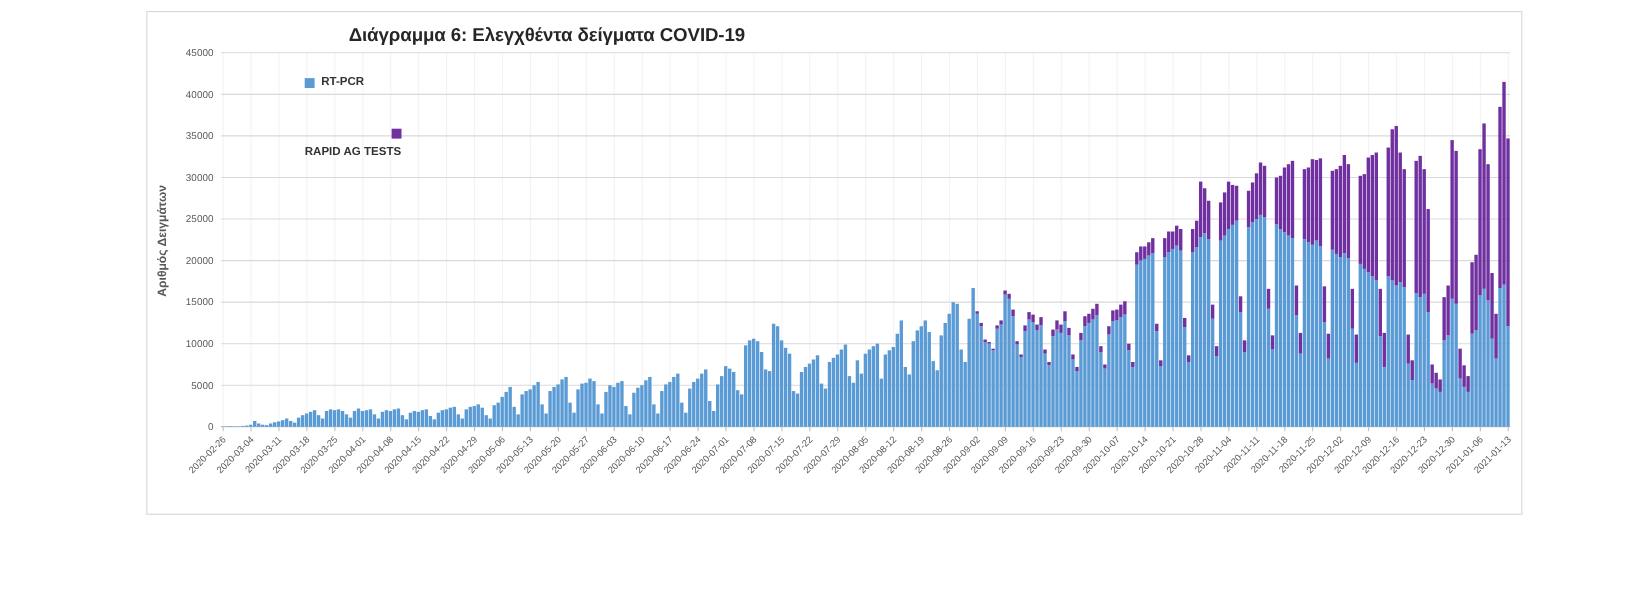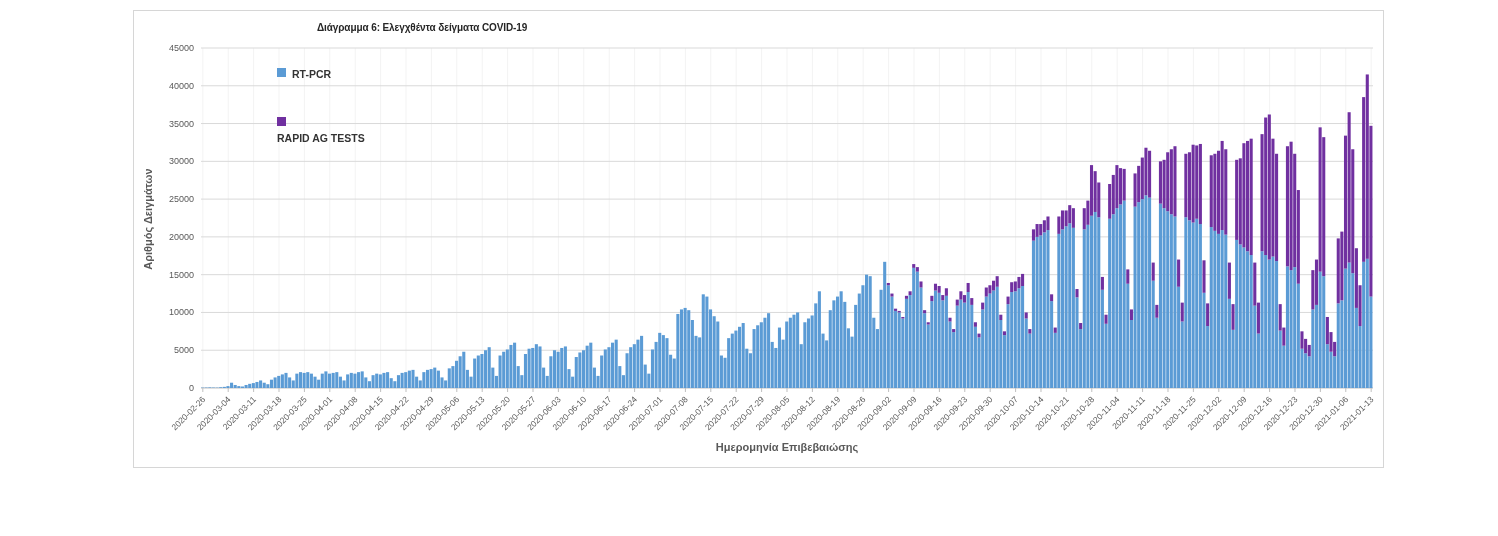--- a/index.html
+++ b/index.html
@@ -1,22 +1,22 @@
 <!DOCTYPE html>
 <html><head>
 <meta charset="utf-8">
 <style>
   html,body{margin:0;padding:0;background:#ffffff;}
   body{width:1498px;height:536px;position:relative;overflow:hidden;
        font-family:"Liberation Sans","DejaVu Sans",sans-serif;}
   .chart-box{position:absolute;left:133px;top:10px;width:1251px;height:458px;
              background:#ffffff;border:1px solid #d6d6d6;box-sizing:border-box;}
-  .chart-title{position:absolute;left:183px;top:11px;font-size:10px;font-weight:bold;
+  .chart-title{position:absolute;left:183px;top:11px;font-size:17px;font-weight:bold;
                color:#262626;letter-spacing:-0.1px;white-space:nowrap;}
-  .legend-item{position:absolute;left:143px;display:flex;align-items:flex-start;gap:6px;
+  .legend-item{position:absolute;left:143px;display:flex;align-items:flex-end;gap:6px;
                font-size:10.5px;font-weight:bold;color:#333333;white-space:nowrap;cursor:default;}
   .legend-swatch{width:9px;height:9px;display:inline-block;}
   .y-title{position:absolute;left:8px;top:379px;width:342px;text-align:center;
            transform:rotate(-90deg);transform-origin:0 0;font-size:11px;font-weight:bold;color:#595959;}
   .x-title{position:absolute;left:67px;top:430px;width:1172px;text-align:center;
            font-size:11px;font-weight:bold;color:#595959;}
   svg text{font-family:"Liberation Sans","DejaVu Sans",sans-serif;}
 </style>
 </head>
 <body>
@@ -665,14 +665,13 @@
     <span>RT-PCR</span>
   </div>
 
   <div class="legend-item" style="top:106px;flex-direction:column;">
     <span class="legend-swatch" style="background:#7030A0;"></span>
     <span>RAPID AG TESTS</span>
   </div>
 
   <div class="y-title">Αριθμός Δειγμάτων</div>
 
-  <div class="x-title">Ημερομηνία Επιβεβαιώσης</div>
 </div>
 
 </body></html>

